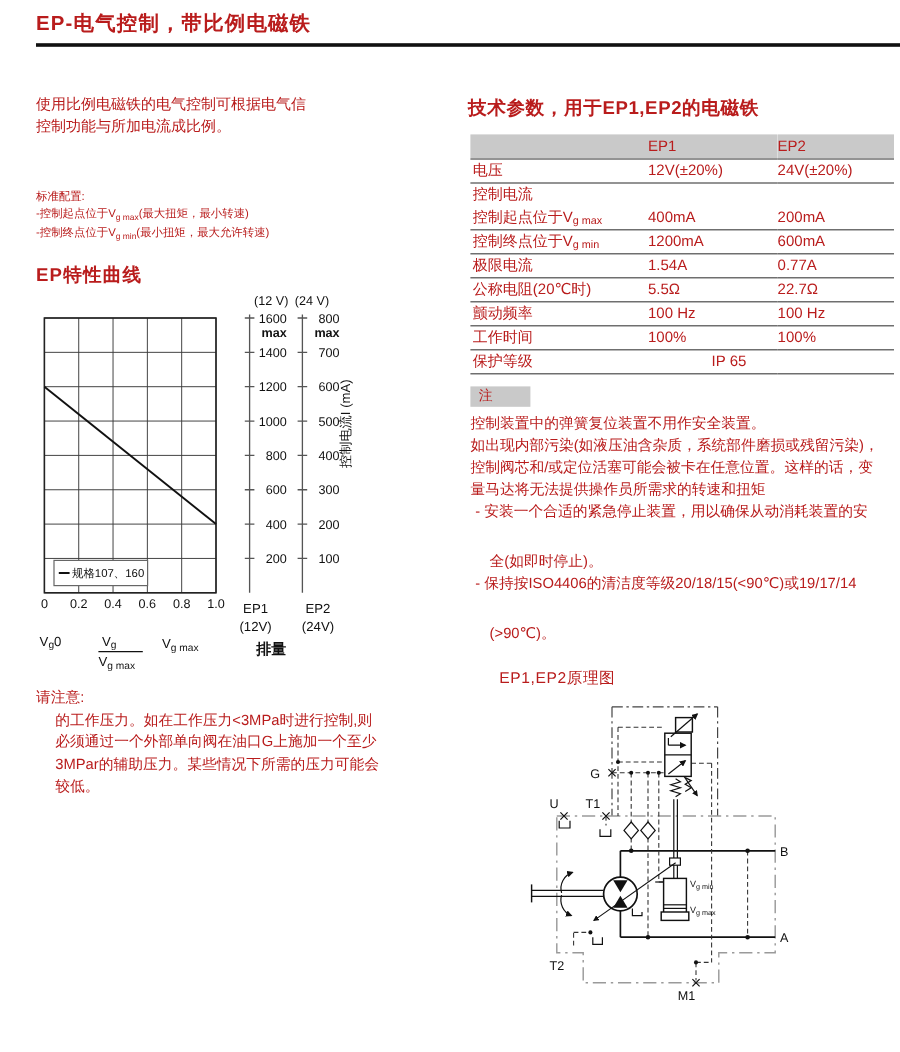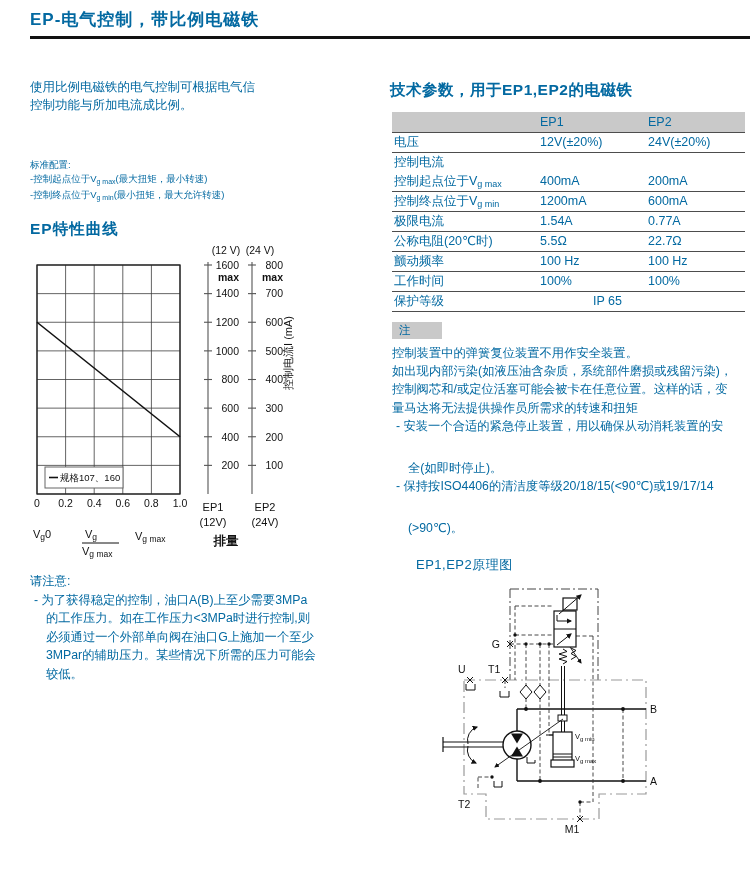--- a/index.html
+++ b/index.html
@@ -1,17 +1,17 @@
 <!DOCTYPE html>
 <html><head>
 <meta charset="utf-8">
 <style>
   html,body{margin:0;padding:0;background:#fff;}
   .page{position:relative;width:750px;height:877px;background:#fff;overflow:hidden;
-        font-family:"Liberation Sans","DejaVu Sans",sans-serif;color:#0369a1;}
+        font-family:"Liberation Sans","DejaVu Sans",sans-serif;color:#b91c1c;}
   .abs{position:absolute;}
   .doc-title{left:30px;top:8px;font-size:17px;font-weight:bold;letter-spacing:1px;}
   .title-rule{left:30px;top:36px;width:720px;height:2.5px;background:#111;}
   .intro{left:30px;top:79px;font-size:12.5px;line-height:17.5px;}
   .stdcfg{left:30px;top:158px;font-size:9.5px;line-height:13.5px;}
   .stdcfg .vsub{font-size:7px;vertical-align:-2px;}
   .chart-heading{left:30px;top:219px;font-size:15.5px;font-weight:bold;letter-spacing:1px;}
   .chart-svg{left:25px;top:238px;}
   .notice{left:30px;top:572px;font-size:12.3px;line-height:18.6px;}
   .notice .nl{padding-left:4px;}
@@ -131,21 +131,20 @@
       <text x="267" y="115" text-anchor="middle" font-size="11" transform="rotate(-90 267 115)">控制电流I (mA)</text>
       <text x="8" y="300" font-size="11" text-anchor="start"><tspan font-size="11">V</tspan><tspan font-size="8.5" dy="2.2">g</tspan><tspan font-size="11" dy="-2.2">0</tspan></text>
       <text x="60" y="300" font-size="11" text-anchor="start"><tspan font-size="11">V</tspan><tspan font-size="8.5" dy="2.2">g</tspan></text>
       <line x1="57" y1="305" x2="94" y2="305" stroke="#111" stroke-width="1"></line>
       <text x="57" y="317" font-size="11" text-anchor="start"><tspan font-size="11">V</tspan><tspan font-size="8.5" dy="2.2">g max</tspan></text>
       <text x="110" y="302" font-size="11" text-anchor="start"><tspan font-size="11">V</tspan><tspan font-size="8.5" dy="2.2">g max</tspan></text>
     </svg>
 
   <div class="abs notice">
     <div>请注意:</div>
-    <div class="nl">- 为了获得稳定的控制，油口A(B)上至少需要3MPa</div>
     <div class="nl cont">的工作压力。如在工作压力&lt;3MPa时进行控制,则</div>
     <div class="nl cont">必须通过一个外部单向阀在油口G上施加一个至少</div>
     <div class="nl cont">3MPar的辅助压力。某些情况下所需的压力可能会</div>
     <div class="nl cont">较低。</div>
   </div>
 
   <div class="abs specs-heading">技术参数，用于EP1,EP2的电磁铁</div>
 
   <div class="abs specs-wrap">
     <table class="specs">

